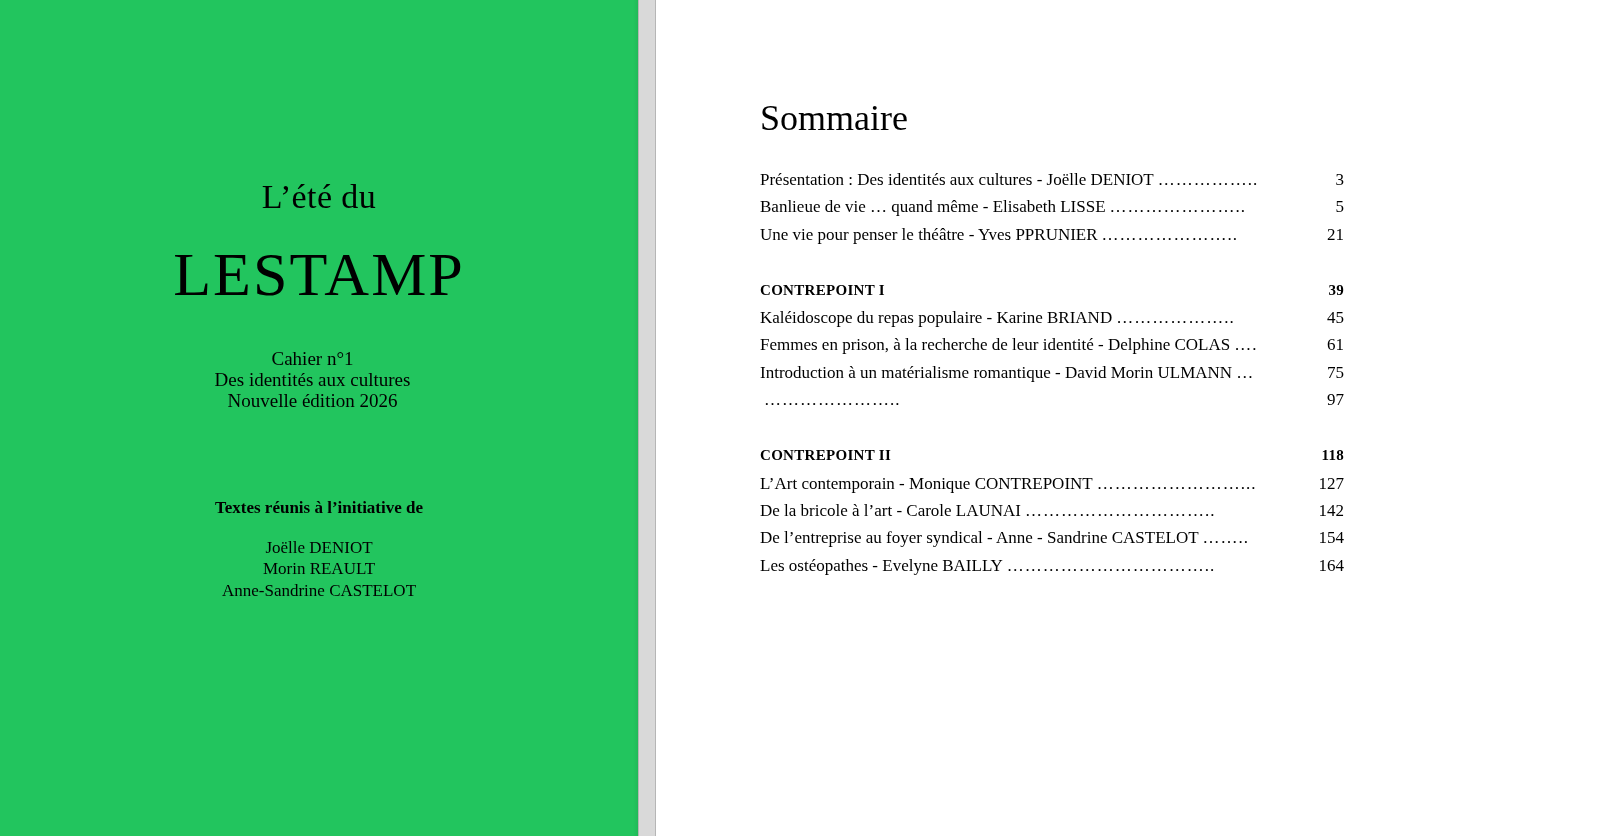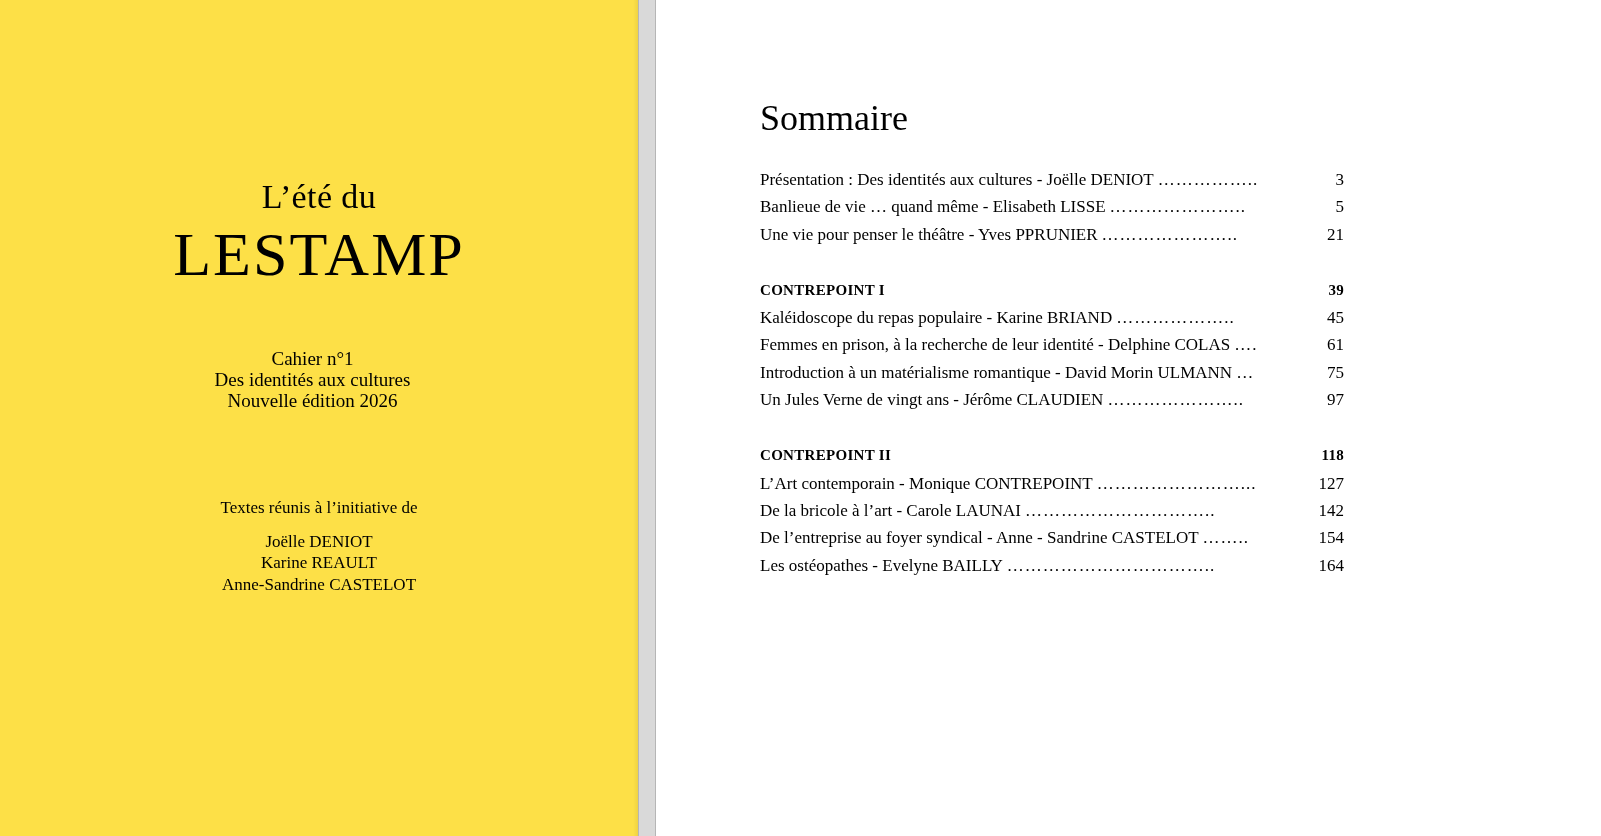--- a/index.html
+++ b/index.html
@@ -20,62 +20,62 @@
     height: 836px;
     display: flex;
     flex-direction: row;
   }
 
   
   .page-left {
     position: relative;
     width: 638px;
     height: 836px;
-    background: #fde047;
+    background: #22c55e;
     box-sizing: border-box;
   }
   .title-block {
     position: absolute;
     left: 0;
     right: 0;
     top: 176px;
     text-align: center;
   }
   .title-line-1 {
     font-size: 34px;
     line-height: 42px;
     letter-spacing: 0.4px;
   }
   .title-line-2 {
     font-size: 62px;
     line-height: 72px;
     letter-spacing: 2px;
-    margin-top: 0;
+    margin-top: 20px;
   }
   .subtitle-block {
     position: absolute;
     left: 0;
     right: 13px;
     top: 348px;
     text-align: center;
     font-size: 19px;
     line-height: 21px;
   }
   .credits-block {
     position: absolute;
     left: 0;
     right: 0;
     top: 497px;
     text-align: center;
     font-size: 17px;
     line-height: 21.5px;
   }
   .credits-heading {
-    font-weight: normal;
-    margin-bottom: 12px;
+    font-weight: bold;
+    margin-bottom: 18px;
   }
 
   
   .gutter {
     position: relative;
     width: 18px;
     height: 836px;
     background: #d9d9d9;
     border-left: 1px solid #c2c2c2;
     border-right: 1px solid #c2c2c2;
@@ -165,21 +165,21 @@
 
     <div class="subtitle-block">
       <div>Cahier n°1</div>
       <div>Des identités aux cultures</div>
       <div>Nouvelle édition 2026</div>
     </div>
 
     <div class="credits-block">
       <div class="credits-heading">Textes réunis à l’initiative de</div>
       <div>Joëlle DENIOT</div>
-      <div>Karine REAULT</div>
+      <div>Morin REAULT</div>
       <div>Anne-Sandrine CASTELOT</div>
     </div>
   </div>
 
   <div class="gutter">
     <div class="gutter-shadow-left"></div>
     <div class="gutter-shadow-right"></div>
   </div>
 
   <div class="page-right">
@@ -215,21 +215,20 @@
           <span class="toc-label">Femmes en prison, à la recherche de leur identité - Delphine COLAS</span>
           <span class="toc-dots">….</span>
           <span class="toc-page">61</span>
         </div>
         <div class="toc-row">
           <span class="toc-label">Introduction à un matérialisme romantique - David Morin ULMANN</span>
           <span class="toc-dots">…</span>
           <span class="toc-page">75</span>
         </div>
         <div class="toc-row">
-          <span class="toc-label">Un Jules Verne de vingt ans - Jérôme CLAUDIEN</span>
           <span class="toc-dots">…………………..</span>
           <span class="toc-page">97</span>
         </div>
         <div class="toc-gap"></div>
         <div class="toc-row section">
           <span class="toc-label">CONTREPOINT II</span>
           <span class="toc-dots"></span>
           <span class="toc-page">118</span>
         </div>
         <div class="toc-row">

